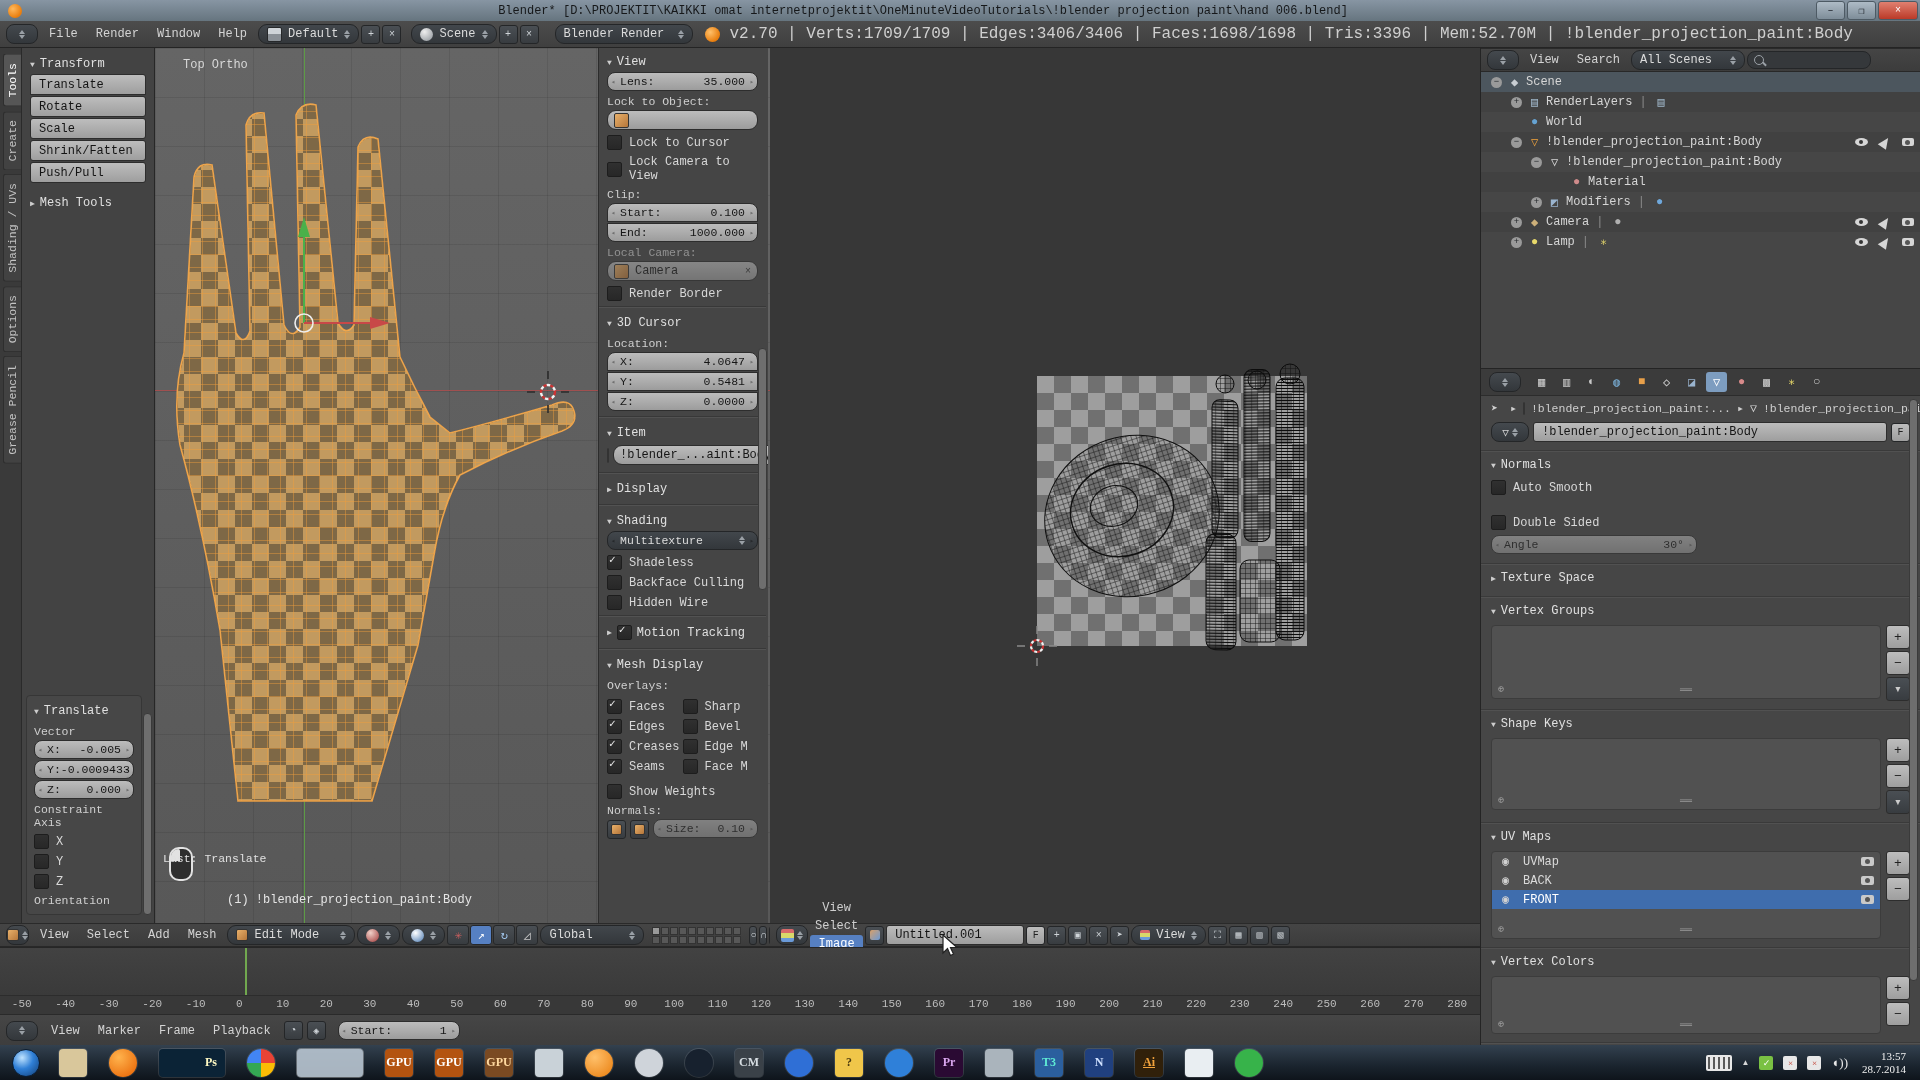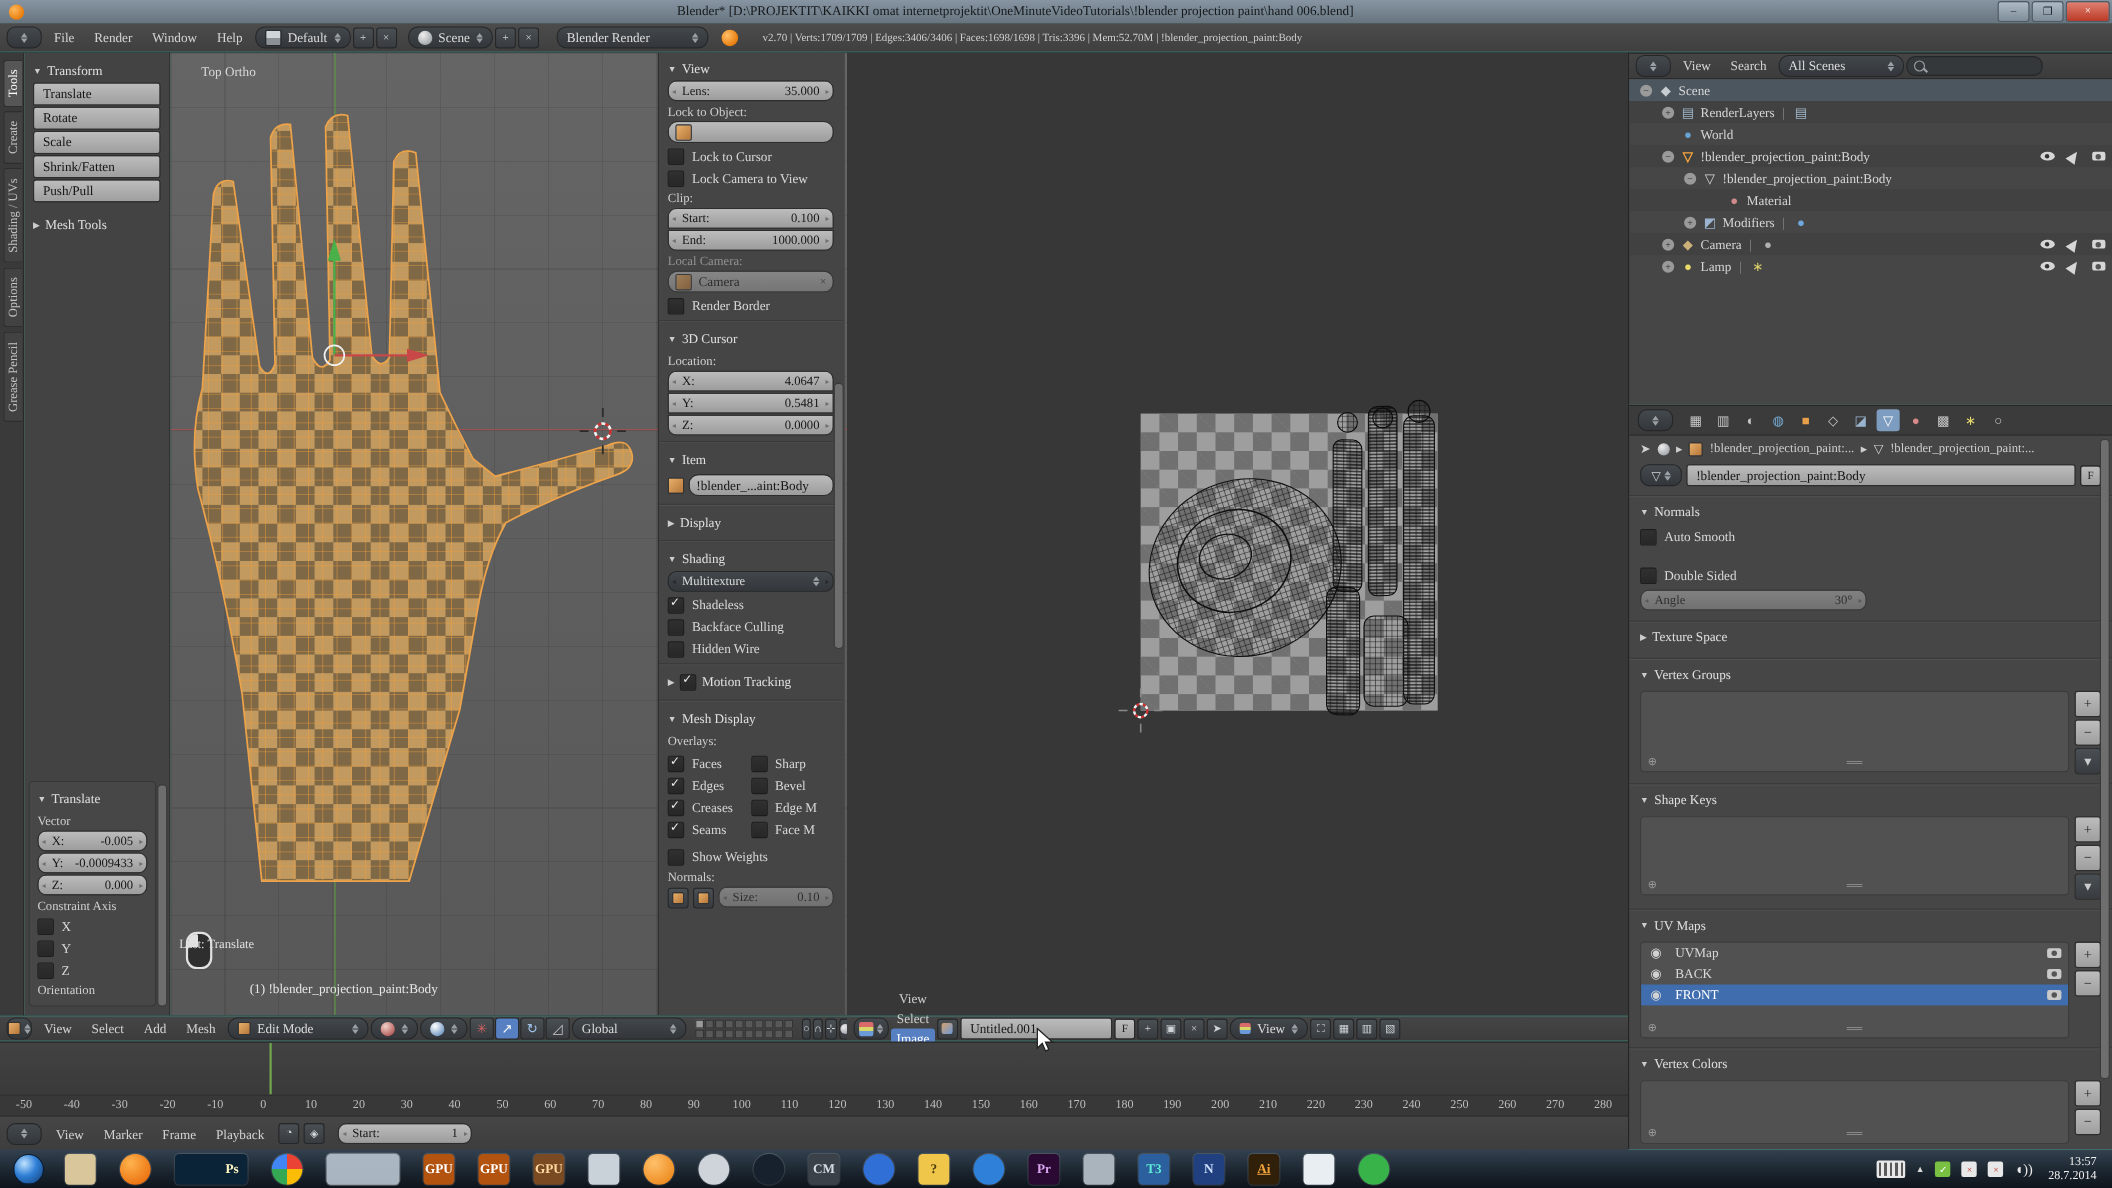--- a/index.html
+++ b/index.html
@@ -1,17 +1,17 @@
 <!DOCTYPE html>
 <html><head>
 <meta charset="utf-8">
 <style>
   html,body{margin:0;padding:0;background:#111;}
-  #screen{position:relative;width:1920px;height:1080px;overflow:hidden;background:#5eead4;
-    font-family:Liberation Serif, serif;font-size:12px;color:#d8d8d8;}
+  #screen{position:relative;width:1920px;height:1080px;overflow:hidden;background:#b91c1c;
+    font-family:Liberation Mono, monospace;font-size:12px;color:#d8d8d8;}
   .abs{position:absolute;}
   
   #titlebar{left:0;top:0;width:1920px;height:21px;background:linear-gradient(#8795a3,#66757f);
     display:flex;align-items:center;color:#16181a;font-size:12px;}
   #titlebar .blogo{width:14px;height:14px;border-radius:50%;background:radial-gradient(circle at 35% 35%,#ffb85c,#e87d0d 70%);margin:0 8px;}
   #titlebar .ttl{flex:1;text-align:center;white-space:nowrap;overflow:hidden;}
   .winbtn{width:27px;height:17px;margin-right:2px;border-radius:3px;background:linear-gradient(#aebbc6,#7e8d99);
     border:1px solid #4d5a64;display:flex;align-items:center;justify-content:center;font-size:10px;color:#1c2228;}
   .winbtn.close{background:linear-gradient(#e08070,#bb3a28);color:#fff;width:38px;}
   
@@ -25,21 +25,21 @@
   .ud{display:inline-flex;flex-direction:column;gap:1px;}
   .ud i{width:0;height:0;border-left:3px solid transparent;border-right:3px solid transparent;}
   .ud i.u{border-bottom:4px solid #9aa0a6;} .ud i.d{border-top:4px solid #9aa0a6;}
   .sqbtn{width:17px;height:17px;border-radius:3px;background:linear-gradient(#4a4f54,#383c40);
      border:1px solid #242628;color:#cfd4d8;display:flex;align-items:center;justify-content:center;font-size:10px;}
   .ico{display:inline-block;width:13px;height:13px;border-radius:2px;}
   .ico.screen{background:linear-gradient(#cfd4d8 50%,#8a9096 50%);border:1px solid #26282a;}
   .ico.ball{border-radius:50%;background:radial-gradient(circle at 35% 30%,#eee,#8a9096);}
   .ico.cube{background:linear-gradient(135deg,#e8b06a,#b5763a);border:1px solid #333;}
   .blogo2{width:15px;height:15px;border-radius:50%;background:radial-gradient(circle at 35% 35%,#ffc06a,#e87d0d 70%);margin:0 8px 0 10px;}
-  #stats{color:#cfcfcf;font-size:10px;white-space:nowrap;margin-left:12px;}
+  #stats{color:#cfcfcf;font-size:16px;white-space:nowrap;}
   
   #tabstrip{left:0;top:48px;width:22px;height:875px;background:#3a3a3a;border-right:1px solid #2a2a2a;
     display:flex;flex-direction:column;gap:4px;padding-top:6px;box-sizing:border-box;}
   .vtab{writing-mode:vertical-rl;transform:rotate(180deg);background:#424242;color:#c4c4c4;font-size:11.5px;
     padding:8px 2px;border-radius:0 3px 3px 0;margin-left:3px;border:1px solid #2e2e2e;border-left:none;}
   .vtab.active{background:#565656;color:#fff;}
   
   #toolshelf{left:22px;top:48px;width:133px;height:875px;background:#434343;border-right:1px solid #272727;box-sizing:border-box;padding:6px 8px;}
   .phdr{display:flex;align-items:center;gap:5px;color:#e0e0e0;padding:3px 0;}
   .tri{font-size:8px;color:#cdcdcd;}
@@ -48,21 +48,21 @@
   .tsbtn:first-child{border-radius:3px 3px 0 0;}
   #oppanel{position:absolute;left:4px;right:12px;bottom:8px;background:#474747;border:1px solid #363636;border-radius:4px;padding:5px 7px;}
   .rfield{height:17px;border-radius:8px;background:linear-gradient(#bcbcbc,#9c9c9c);border:1px solid #2d2d2d;
     color:#161616;display:flex;align-items:center;padding:0 12px;position:relative;margin-bottom:1px;font-size:11.5px;}
   .rfield .lab{white-space:nowrap;} .rfield .val{margin-left:auto;}
   .rfield::before{content:"◂";position:absolute;left:3px;font-size:7px;color:rgba(0,0,0,.35);}
   .rfield::after{content:"▸";position:absolute;right:3px;font-size:7px;color:rgba(0,0,0,.35);}
   .rfield.dk{background:linear-gradient(#42474c,#33373b);color:#dcdcdc;border-color:#242628;}
   .rfield.dis{opacity:.5;}
   .slabel{color:#cfcfcf;font-size:11.5px;margin:4px 0 2px;}
-  .chkrow{display:flex;align-items:flex-end;gap:7px;margin:5px 0;}
+  .chkrow{display:flex;align-items:center;gap:7px;margin:5px 0;}
   .chk{width:13px;height:13px;border-radius:2px;background:linear-gradient(#303030,#272727);
     border:1px solid #1d1d1d;position:relative;flex:none;}
   .chk.on::after{content:"✓";position:absolute;left:1px;top:-3px;color:#ececec;font-size:11px;}
   .vsb{position:absolute;width:7px;border-radius:4px;background:#6e6e6e;border:1px solid #3a3a3a;}
   
   #viewport{left:155px;top:48px;width:615px;height:875px;overflow:hidden;
     background-image:repeating-linear-gradient(to right,rgba(0,0,0,.09) 0 1px,transparent 1px 49px),
       repeating-linear-gradient(to bottom,rgba(0,0,0,.09) 0 1px,transparent 1px 49px),
       linear-gradient(#656565,#585858);}
   #vp-label{position:absolute;left:28px;top:10px;color:#d8d8d8;font-size:12px;}

